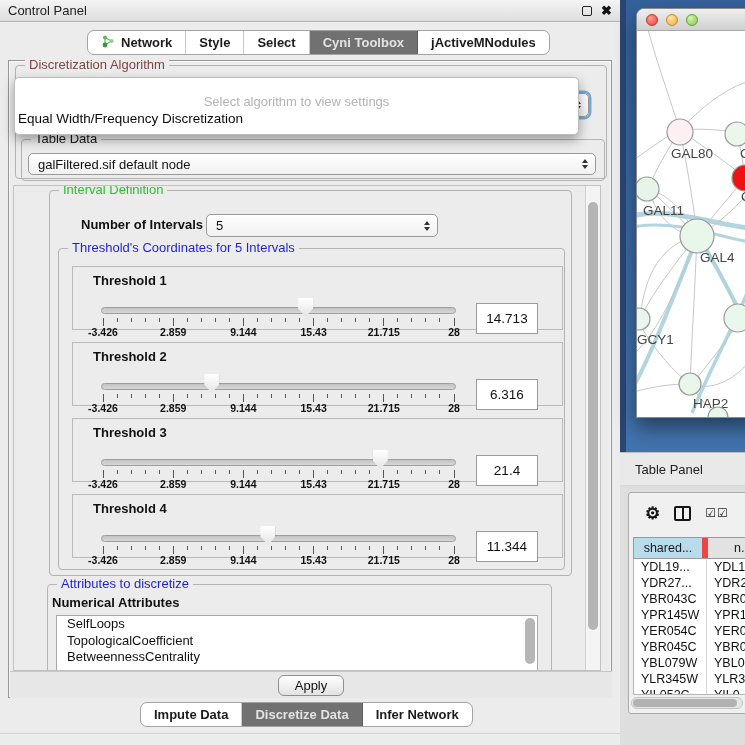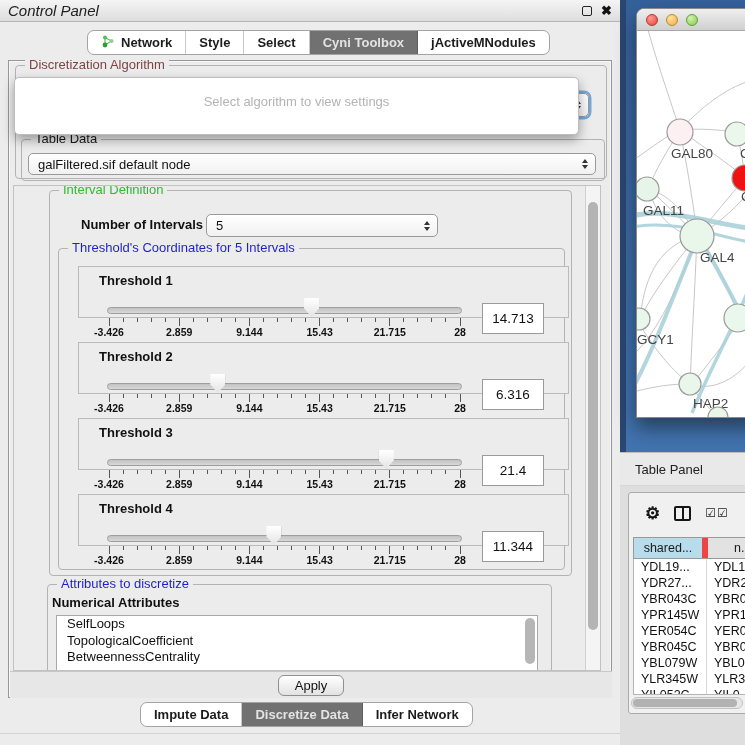--- a/index.html
+++ b/index.html
@@ -4,21 +4,21 @@
 <style>
   * { box-sizing: border-box; margin: 0; padding: 0; }
   html,body { width:745px; height:745px; overflow:hidden; }
   body { font-family:"Liberation Sans", sans-serif; background:#ececec; position:relative; }
 
   
   .control-panel { position:absolute; left:0; top:0; width:620px; height:745px; background:#ececec; }
   .cp-titlebar { position:absolute; left:0; top:0; width:620px; height:22px;
     background:linear-gradient(#f4f4f4,#dedede); border-bottom:1px solid #b5b5b5;
     display:flex; align-items:center; padding:0 8px; }
-  .cp-title { font-size:15px; color:#222;font-style:italic; }
+  .cp-title { font-size:13px; color:#222; }
   .tb-icons { margin-left:auto; display:flex; align-items:center; gap:9px; }
   .float-box { width:10px; height:10px; border:1.6px solid #222; border-radius:2px; display:inline-block; }
   .close-x { font-size:13px; font-weight:bold; color:#111; line-height:10px; cursor:default; }
 
   
   .tabs { position:absolute; display:flex; background:#fff; border:1px solid #a3a3a3;
     border-radius:7px; overflow:hidden; height:25px; }
   .top-tabs { top:30px; left:87px; }
   .bottom-tabs { top:702px; left:140px; }
   .tab-seg { display:flex; align-items:center; gap:6px; padding:0 13px; font-size:13px;
@@ -59,21 +59,21 @@
   .scroll-area { position:absolute; left:4px; top:124px; width:588px; height:486px;
     border:1px solid #c2c2c2; background:#ececec; overflow:hidden; }
   .vscroll { position:absolute; right:0; top:0; width:15px; height:484px; background:#f4f4f4;
     border-left:1px solid #d0d0d0; }
   .vscroll .thumb { position:absolute; left:2px; top:16px; width:10px; height:428px;
     background:#b4b4b4; border-radius:6px; }
 
   .bold-label { position:absolute; font-size:13px; font-weight:700; color:#111; white-space:nowrap; }
 
   
-  .th-panel { position:absolute; left:19px; width:491px; height:52px; border:1px solid #bababa; background:#ececec; }
+  .th-panel { position:absolute; left:13px; width:491px; height:64px; border:1px solid #bababa; background:#ececec; }
   .th-title { position:absolute; left:20px; top:6px; font-size:13px; font-weight:700; color:#111; }
   .th-track { position:absolute; left:28px; top:40px; width:355px; height:7px; border-radius:4px;
     border:1px solid #9e9e9e; background:linear-gradient(#c2c2c2,#d8d8d8); }
   .th-thumb { position:absolute; top:31px; width:15px; height:19px;
     background:linear-gradient(#ffffff,#e4e4e4);
     clip-path:polygon(0 0,100% 0,100% 55%,50% 100%,0 55%);
     filter:drop-shadow(0 0 1px #777); }
   .tick { position:absolute; width:1px; background:#555; top:51px; }
   .tick.major { height:8px; } .tick.minor { height:4px; }
   .tick-label { position:absolute; top:59px; width:60px; text-align:center;
@@ -179,20 +179,21 @@
     <div class="combo focus-ring" style="left:14px; top:32px; width:566px; height:24px;">
       <span class="ctext"></span>
       <span class="stepper">
           <i class="up"></i>
           <i class="dn"></i>
         </span>
     </div>
 
     <div class="popup">
       <div class="popup-prompt">Select algorithm to view settings</div>
+      <div class="popup-opt">Equal Width/Frequency Discretization</div>
     </div>
 
     <div class="group" style="left:12px; top:78px; width:584px; height:42px;">
       <span class="legend" style="color:#1a1a1a;">Table Data</span>
       <div class="combo" style="left:6px; top:13px; width:568px; height:22px;">
         <span class="ctext">galFiltered.sif default node</span>
         <span class="stepper">
             <i class="up"></i>
             <i class="dn"></i>
           </span>

